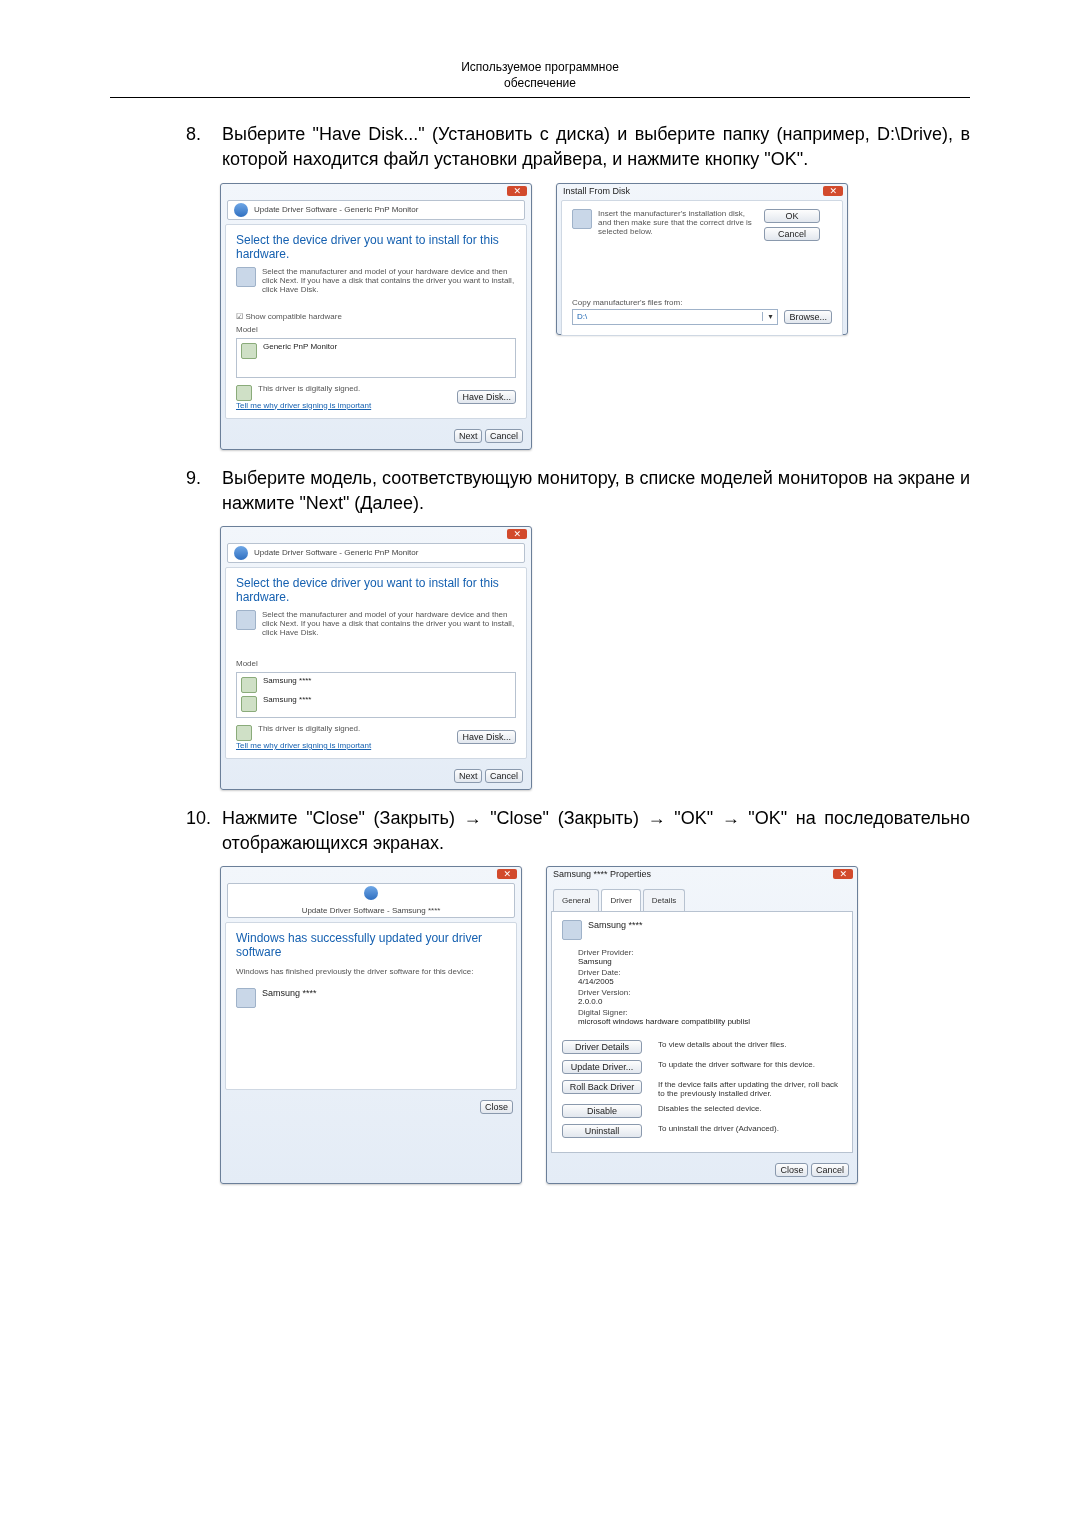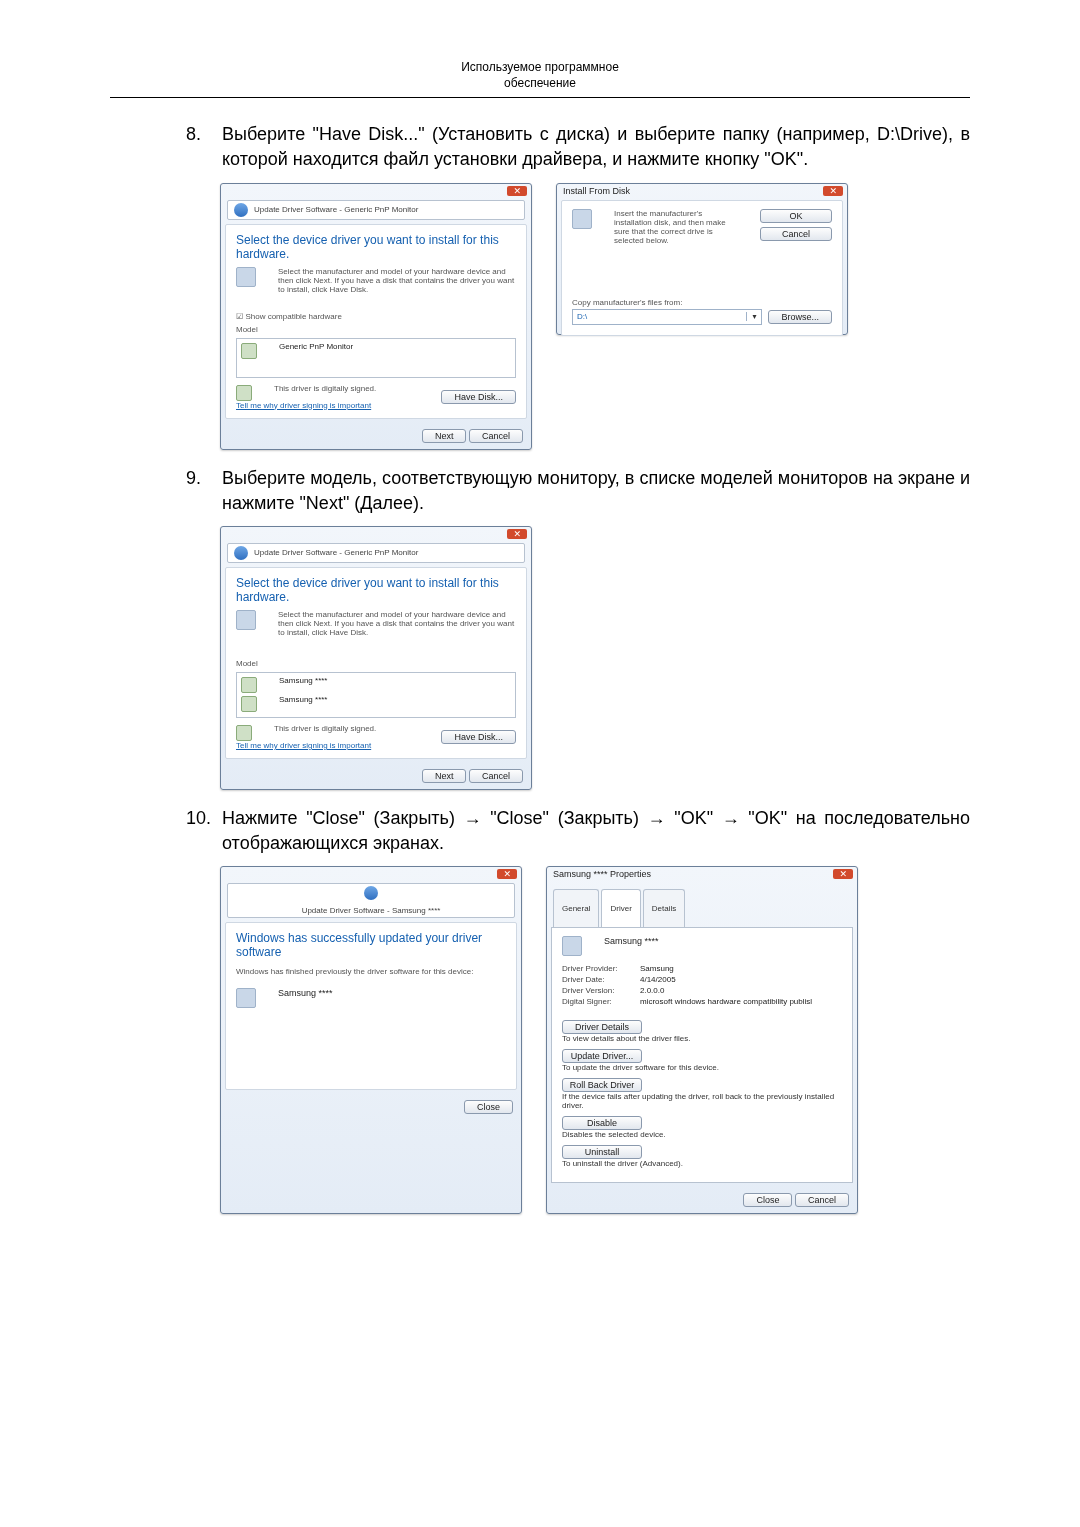--- a/index.html
+++ b/index.html
@@ -12,37 +12,37 @@
   .shots{display:flex;gap:24px;margin:10px 0 12px 110px;}
 
   
   .win{background:linear-gradient(#f2f6fb,#e4ecf6);border:1px solid #6b7f99;border-radius:3px;box-shadow:0 1px 2px rgba(0,0,0,.2);font-size:9px;color:#222;}
   .cc{position:absolute;top:2px;right:4px;background:#d24a2c;color:#fff;font-size:9px;padding:0 6px;border-radius:2px;}
   .titlebar{position:relative;height:14px;}
   .body{background:#fff;margin:0 4px 4px 4px;border:1px solid #cfd8e3;border-radius:2px;padding:8px 10px;}
   .bluetxt{color:#1560b0;font-size:12px;margin-bottom:6px;}
   .link{color:#1560b0;text-decoration:underline;font-size:8px;}
   .small{font-size:8px;color:#555;}
-  .btn{display:inline-block;background:linear-gradient(#fdfdfd,#e2e7ee);border:1px solid #8a99ad;border-radius:3px;padding:1px 12px;font-size:9px;color:#222;}
+  .btn{display:inline-block;background:linear-gradient(#fdfdfd,#e2e7ee);border:1px solid #8a99ad;border-radius:3px;padding:1px 4px;font-size:9px;color:#222;}
   .btns{text-align:right;padding:6px 8px 6px 0;}
   .listbox{border:1px solid #b7c2d0;background:#fff;height:32px;padding:3px 4px;font-size:8px;margin:4px 0 6px 0;}
-  .row{display:flex;align-items:flex-start;gap:22px;}
+  .row{display:flex;align-items:flex-start;gap:6px;}
   .ico{width:18px;height:18px;background:#c9d7e8;border:1px solid #9fb2c9;border-radius:2px;flex:0 0 18px;}
   .ico2{width:14px;height:14px;background:#cfe0c6;border:1px solid #8aab7a;border-radius:2px;flex:0 0 14px;margin-top:1px;}
   .crumbs{display:flex;align-items:center;gap:6px;background:#fff;border:1px solid #b7c2d0;border-radius:2px;padding:2px 6px;margin:4px 0 6px 0;font-size:8px;color:#444;}
   .crumbs .back{width:14px;height:14px;border-radius:50%;background:linear-gradient(#6fa7e6,#2f6fc0);}
 
   .propsTabs{display:flex;gap:2px;margin:6px 0 0 6px;}
-  .tab{background:#f1f4f8;border:1px solid #b7c2d0;border-bottom:none;border-radius:3px 3px 0 0;padding:14px 8px;font-size:8px;color:#333;}
+  .tab{background:#f1f4f8;border:1px solid #b7c2d0;border-bottom:none;border-radius:3px 3px 0 0;padding:6px 8px;font-size:8px;color:#333;}
   .tab.active{background:#fff;}
   .propBody{background:#fff;border:1px solid #b7c2d0;margin:0 4px 4px 4px;padding:8px 10px;}
-  .kv{display:flex;font-size:8px;margin:2px 0;}
+  .kv{display:flex;font-size:8px;margin:2px 16px;flex-direction:column;}
   .kv .k{width:78px;color:#444;}
   .kv .v{color:#222;}
-  .propBtnRow{display:flex;align-items:flex-start;gap:0;margin:6px 0;flex-direction:column;}
+  .propBtnRow{display:flex;align-items:flex-start;gap:16px;margin:6px 0;}
   .propBtnRow .btn{width:78px;text-align:center;padding:1px 0;}
   .propBtnRow .d{font-size:8px;color:#333;flex:1;}
   .dropdown{display:flex;align-items:center;border:1px solid #9fb2c9;background:#fff;height:14px;margin:2px 0;}
   .dropdown .sel{flex:1;padding:0 4px;font-size:8px;color:#1560b0;}
   .dropdown .arrow{width:14px;text-align:center;border-left:1px solid #9fb2c9;font-size:8px;color:#333;}
 </style>
 </head>
 <body>
 
 <div class="page">

